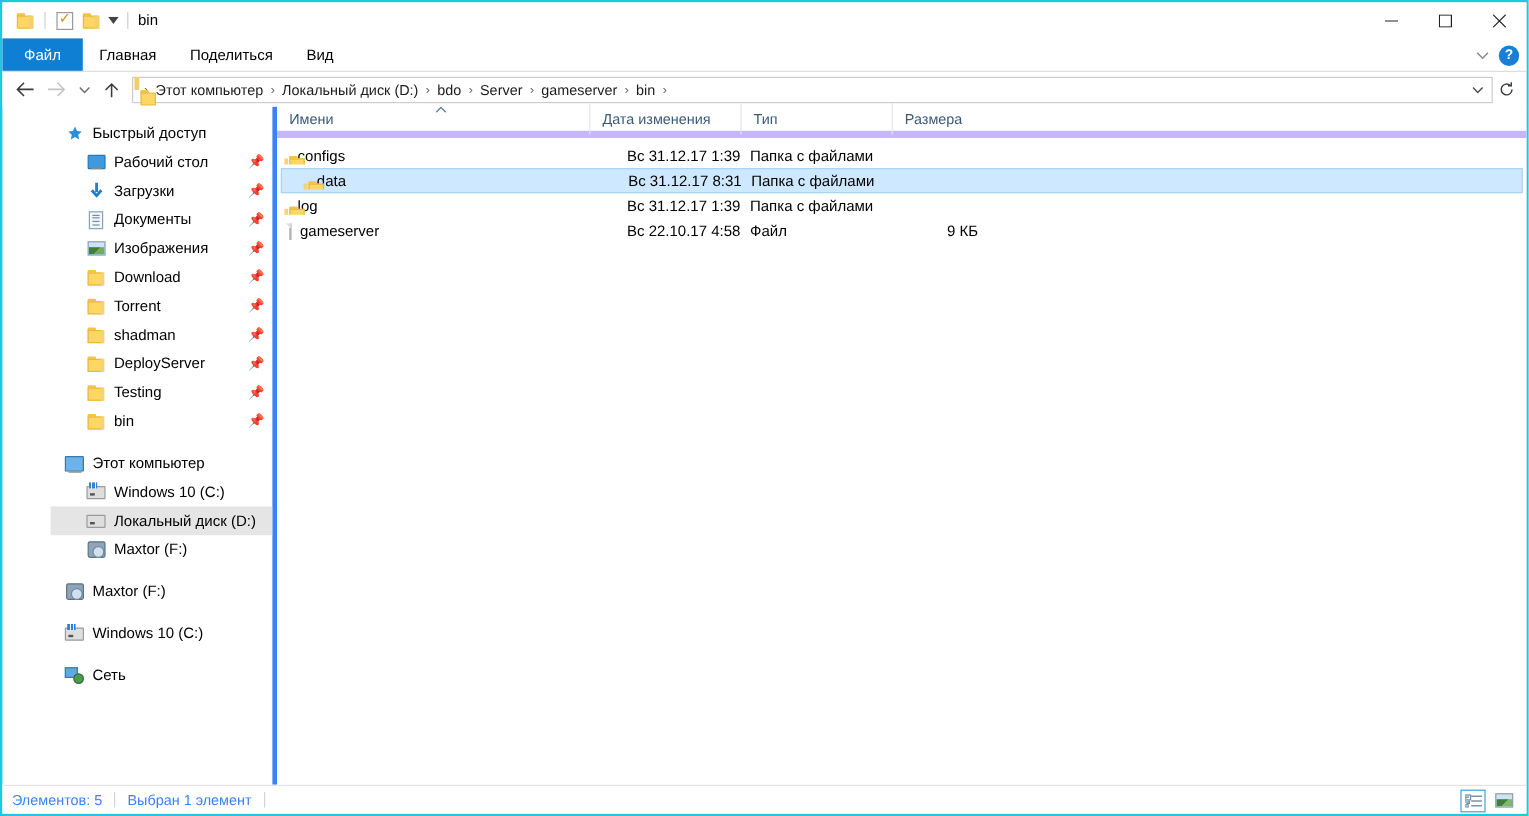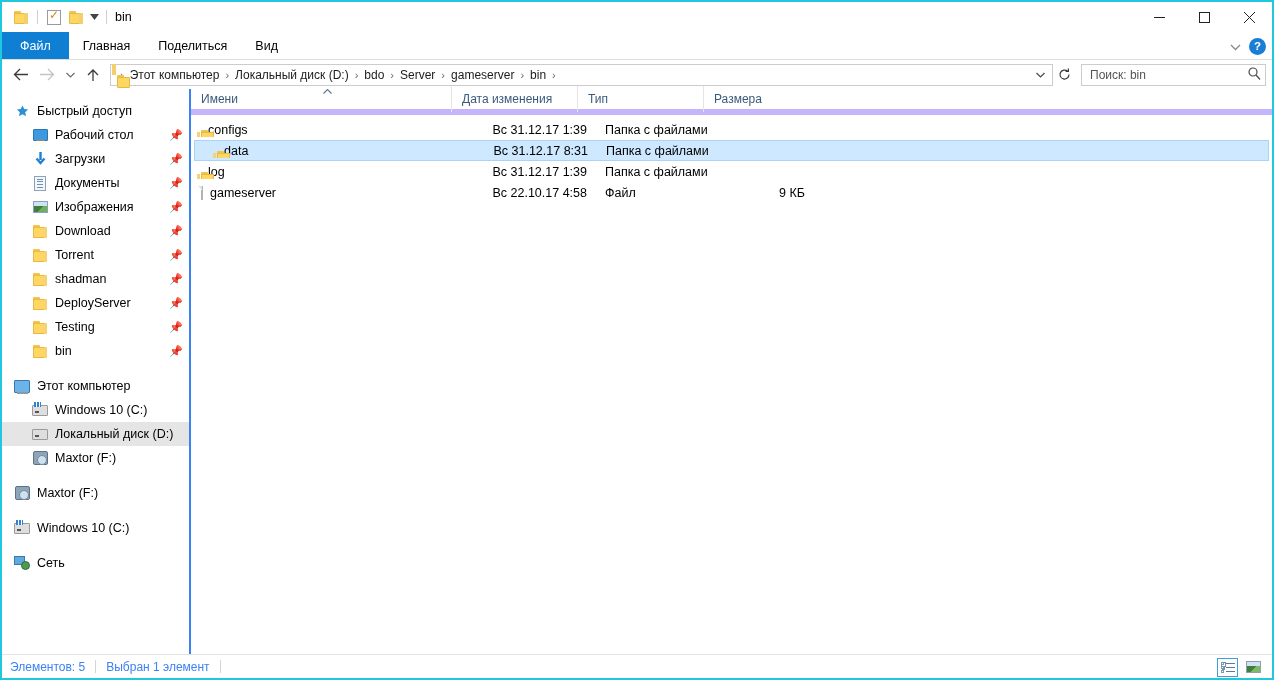--- a/index.html
+++ b/index.html
@@ -135,24 +135,25 @@
     display: flex; align-items: center; padding: 0 4px 0 8px;
   }
   .searchbox .ph { flex: 1; font-size: 12px; color: #555555; }
 
   
   .body { flex: 1; display: flex; min-height: 0; }
 
   
   .sidebar {
     width: 189px; flex: 0 0 189px;
-    border-right: 2px solid #3b82f6;
+    border-right: 4px solid #3b82f6;
     padding-top: 10px;
     overflow: hidden;
     background: #ffffff;
+    margin-left: 40px;
   }
   .nav-item {
     height: 24px; display: flex; align-items: center;
     font-size: 12.5px; color: #000000;
     padding-right: 8px; position: relative;
   }
   .nav-item.sel { background: #e5e5e5; }
   .nav-item .nico {
     width: 18px; display: flex; align-items: center; justify-content: center;
     margin-right: 6px;
@@ -263,21 +264,20 @@
   .c-size { width: 80px; }
   .sortcaret {
     position: absolute; left: 132px; top: 1px;
     color: #5a7894; font-size: 9px; line-height: 9px;
   }
   .rows { flex: 1; padding-top: 4px; }
   .row {
     height: 21px; display: flex; align-items: center;
     font-size: 12.5px; color: #000000;
     margin: 0 3px 0 3px;
-    gap: 10px;
   }
   .row.sel { background: #cde8ff; border: 1px solid #a8d4f5; height: 21px; }
   .cell { padding-left: 8px; overflow: hidden; white-space: nowrap; }
   .cell.name { width: 257px; display: flex; align-items: center; gap: 7px; padding-left: 7px; }
   .cell.date { width: 126px; text-align: right; }
   .cell.type { width: 126px; }
   .cell.size { width: 80px; text-align: right; padding-right: 8px; padding-left: 0; }
   .row.sel .cell.name { padding-left: 22px; }
   .file-ico-doc {
     width: 12px; height: 15px; background: #ffffff;
@@ -461,29 +461,20 @@
       </div>
     </div>
 
     <div class="refresh">
       <svg width="13" height="13" viewBox="0 0 13 13">
         <path d="M11 6.5a4.5 4.5 0 1 1-1.4-3.2" stroke="#3b3b3b" stroke-width="1.2" fill="none"></path>
         <path d="M10.4 0.6v2.8H7.6" stroke="#3b3b3b" stroke-width="1.2" fill="none"></path>
       </svg>
     </div>
 
-    <div class="searchbox">
-      <span class="ph">Поиск: bin</span>
-      <span>
-        <svg width="13" height="13" viewBox="0 0 13 13">
-          <circle cx="5" cy="5" r="4" fill="none" stroke="#4a4a4a" stroke-width="1.2"></circle>
-          <path d="M8 8l4 4.5" stroke="#4a4a4a" stroke-width="1.2"></path>
-        </svg>
-      </span>
-    </div>
   </div>
 
   <div class="body">
 
     <div class="sidebar">
 
       <div class="nav-item lvl0">
         <span class="nico">
           <svg width="13" height="13" viewBox="0 0 13 13">
               <path d="M6.5 0.5l1.7 3.6 3.9.5-2.9 2.7.8 3.9-3.5-2-3.5 2 .8-3.9L.9 4.6l3.9-.5z" fill="#2b8fd6"></path>

